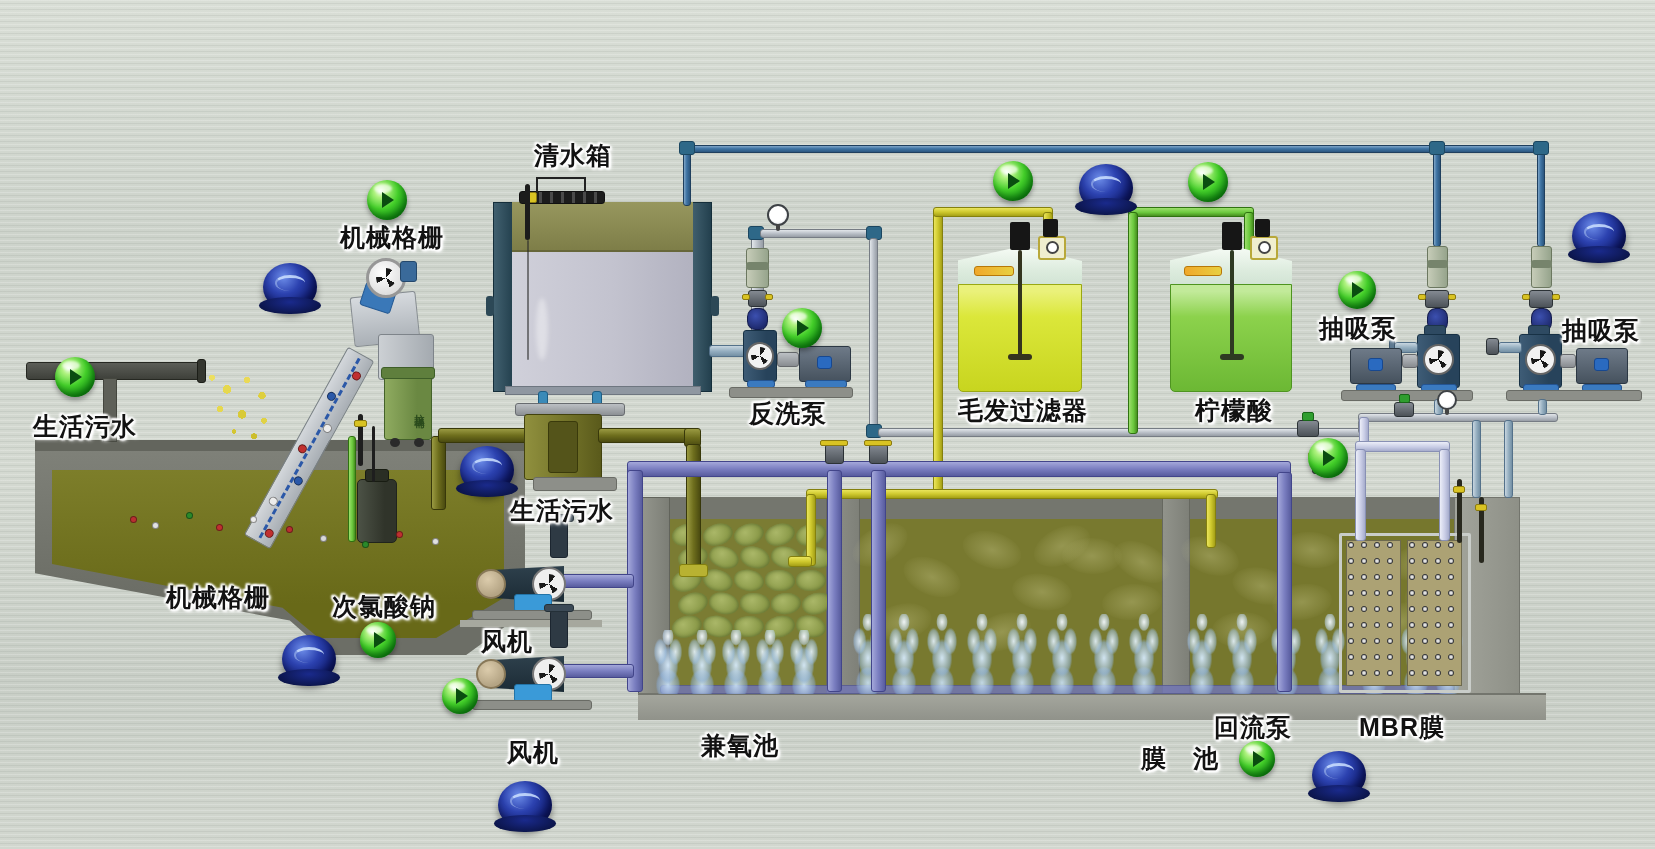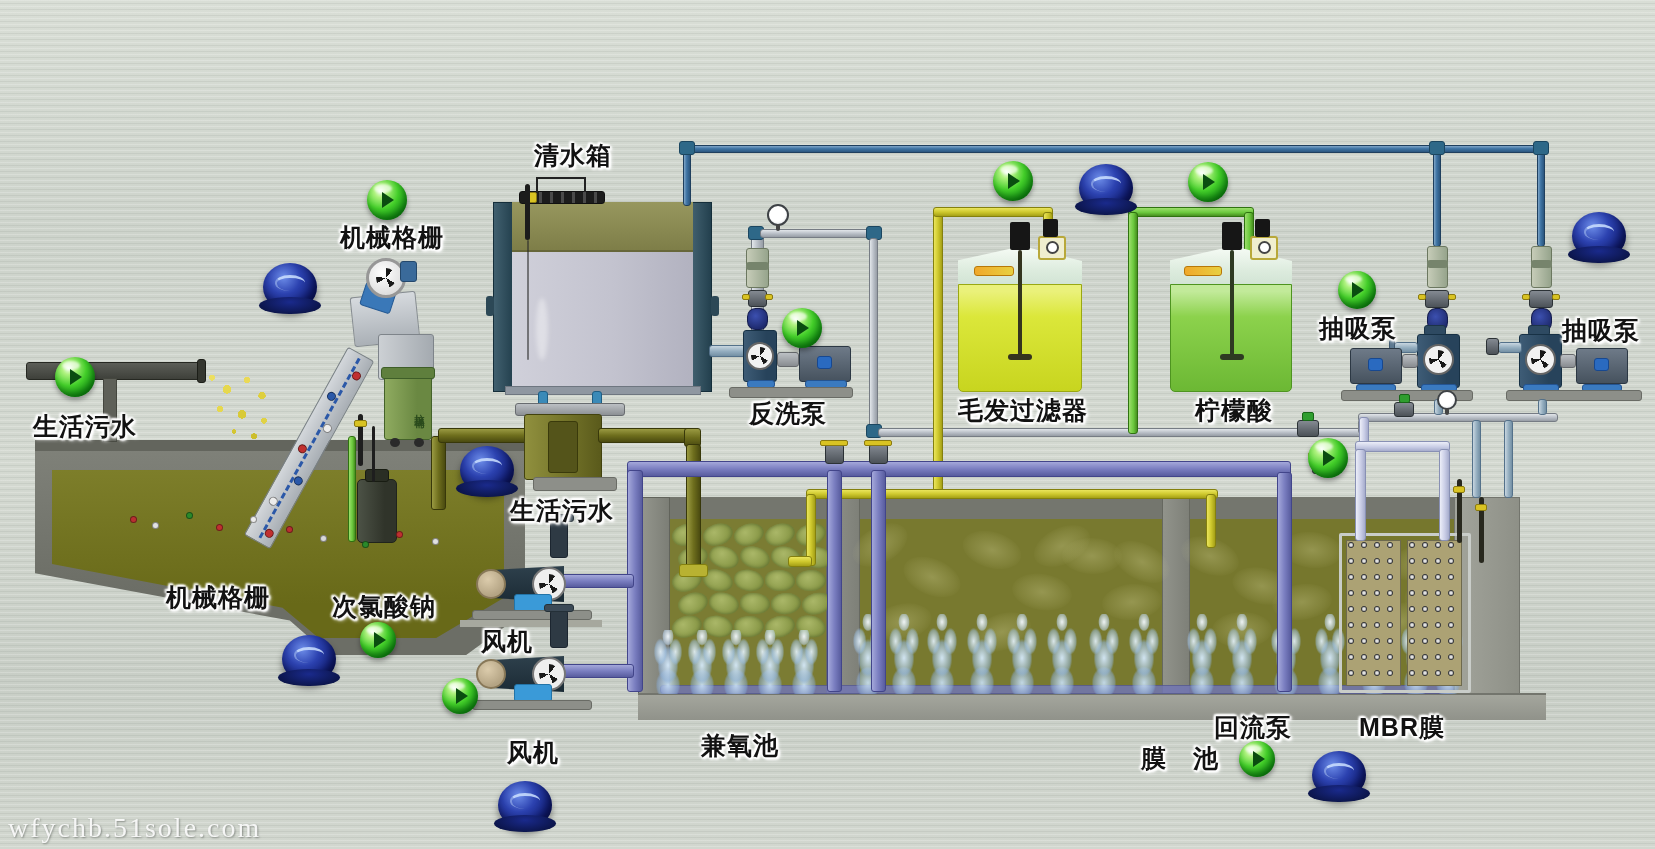--- a/index.html
+++ b/index.html
@@ -405,14 +405,13 @@
       <div class="green-btn" style="left: 460px; top: 696px; width: 36px; height: 36px;"></div>
       <div class="green-btn" style="left: 1257px; top: 759px; width: 36px; height: 36px;"></div>
       <div class="blue-dome" style="left: 290px; top: 287px; width: 54px; height: 48px;"></div>
       <div class="blue-dome" style="left: 487px; top: 470px; width: 54px; height: 48px;"></div>
       <div class="blue-dome" style="left: 1106px; top: 188px; width: 54px; height: 48px;"></div>
       <div class="blue-dome" style="left: 1599px; top: 236px; width: 54px; height: 48px;"></div>
       <div class="blue-dome" style="left: 309px; top: 659px; width: 54px; height: 48px;"></div>
       <div class="blue-dome" style="left: 525px; top: 805px; width: 54px; height: 48px;"></div>
       <div class="blue-dome" style="left: 1339px; top: 775px; width: 54px; height: 48px;"></div>
     </div>
-  <div id="watermark">wfychb.51sole.com</div>
 </div>
 
 </body></html>

